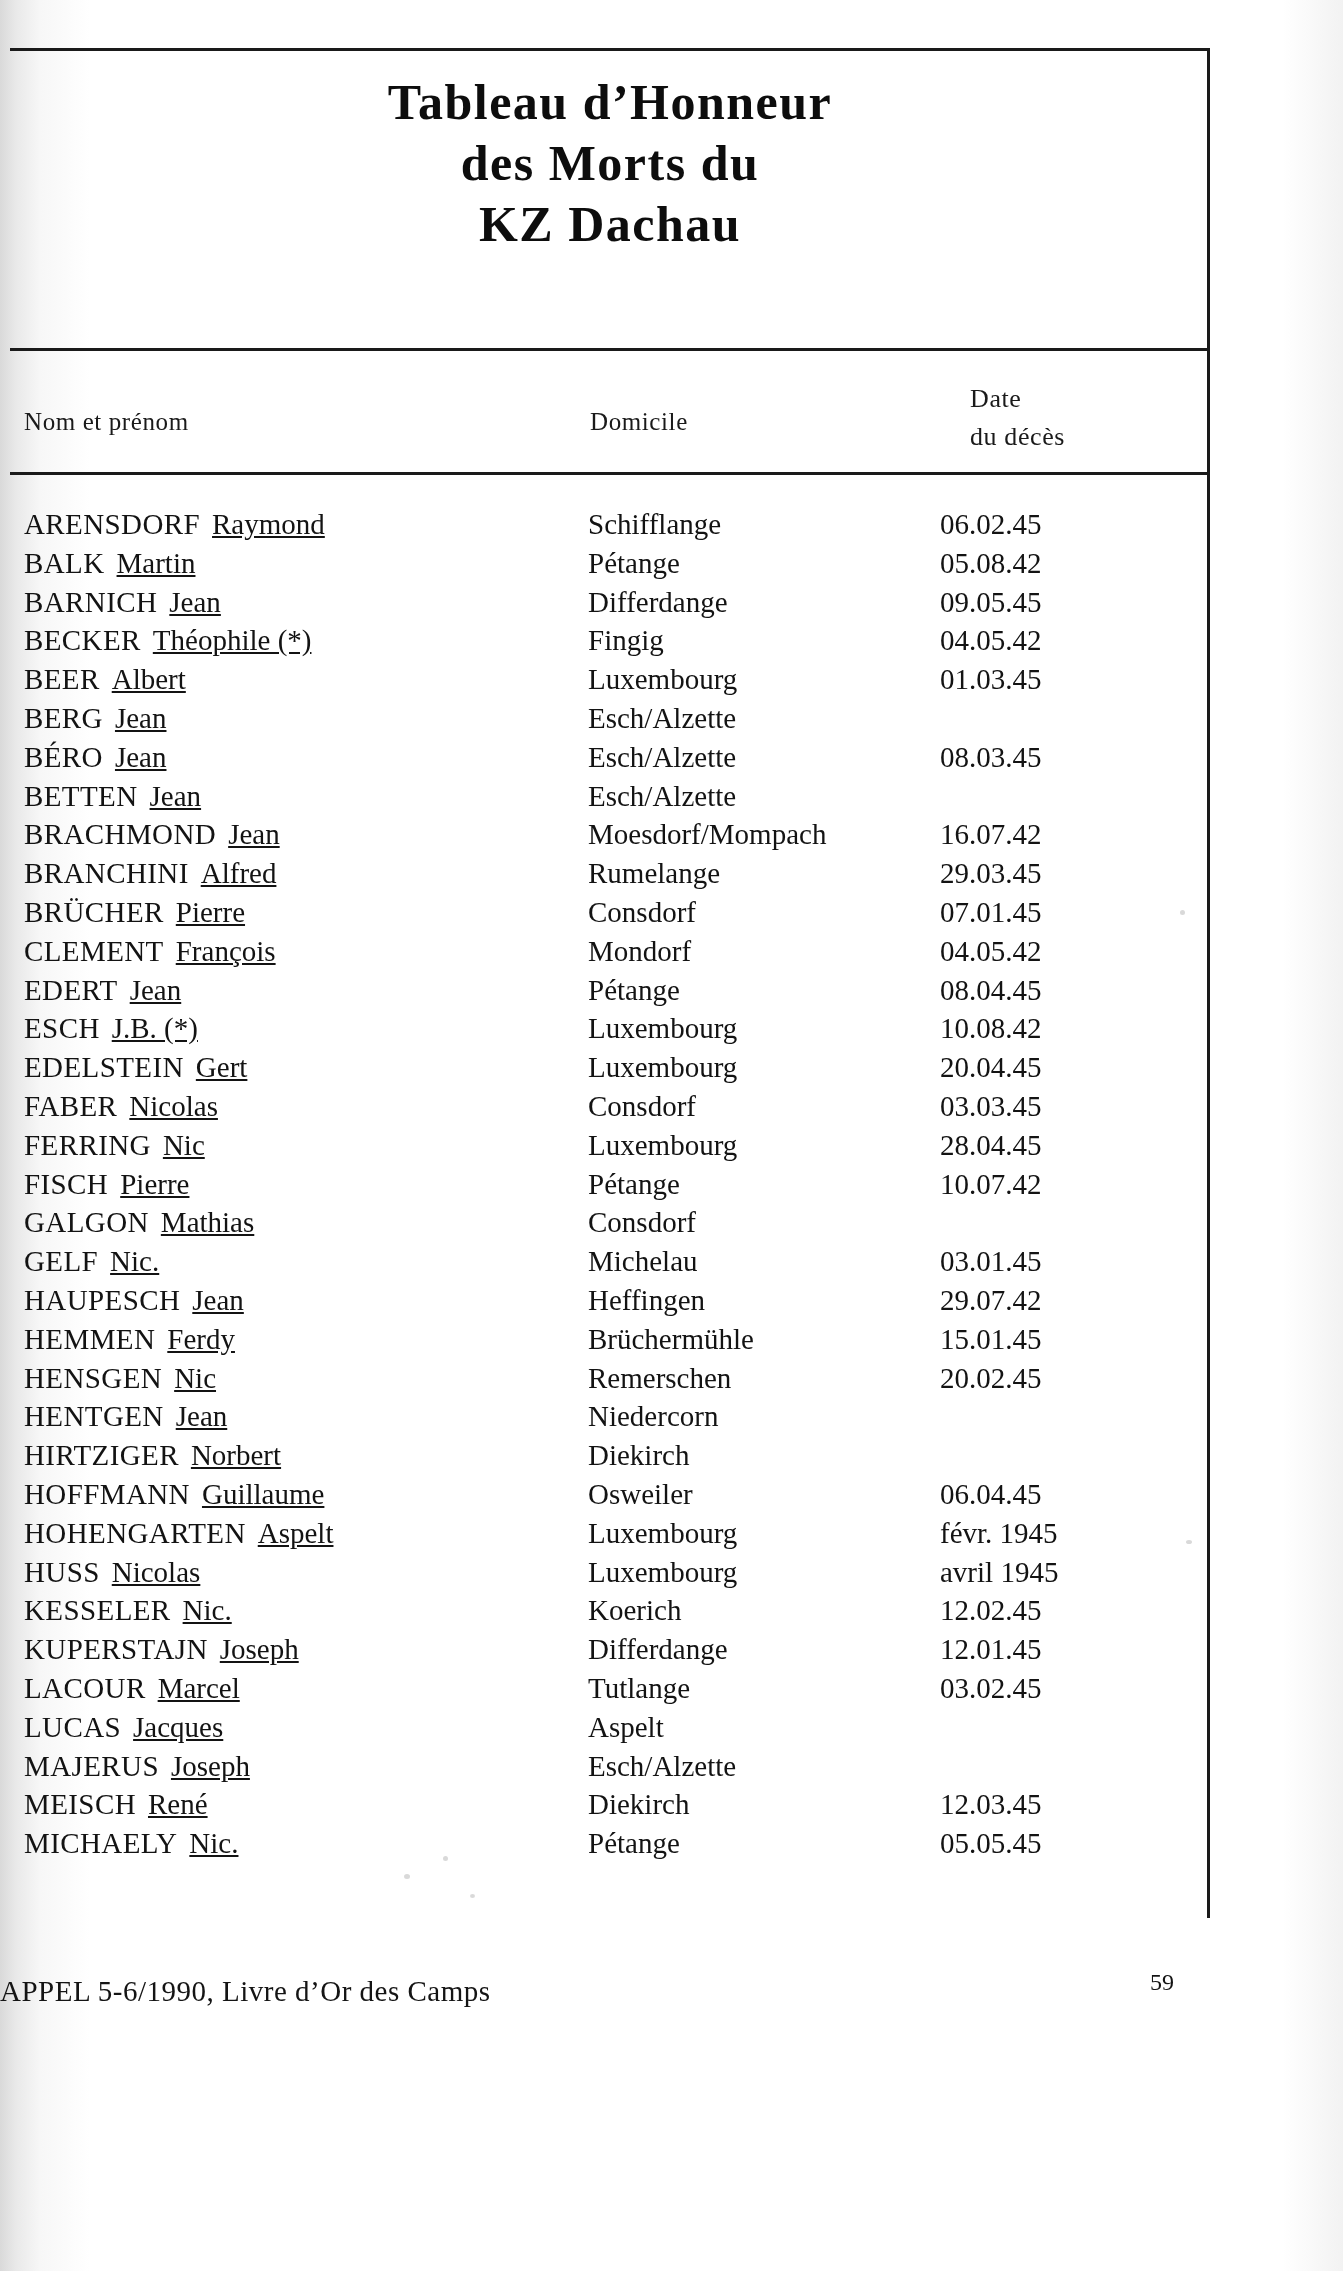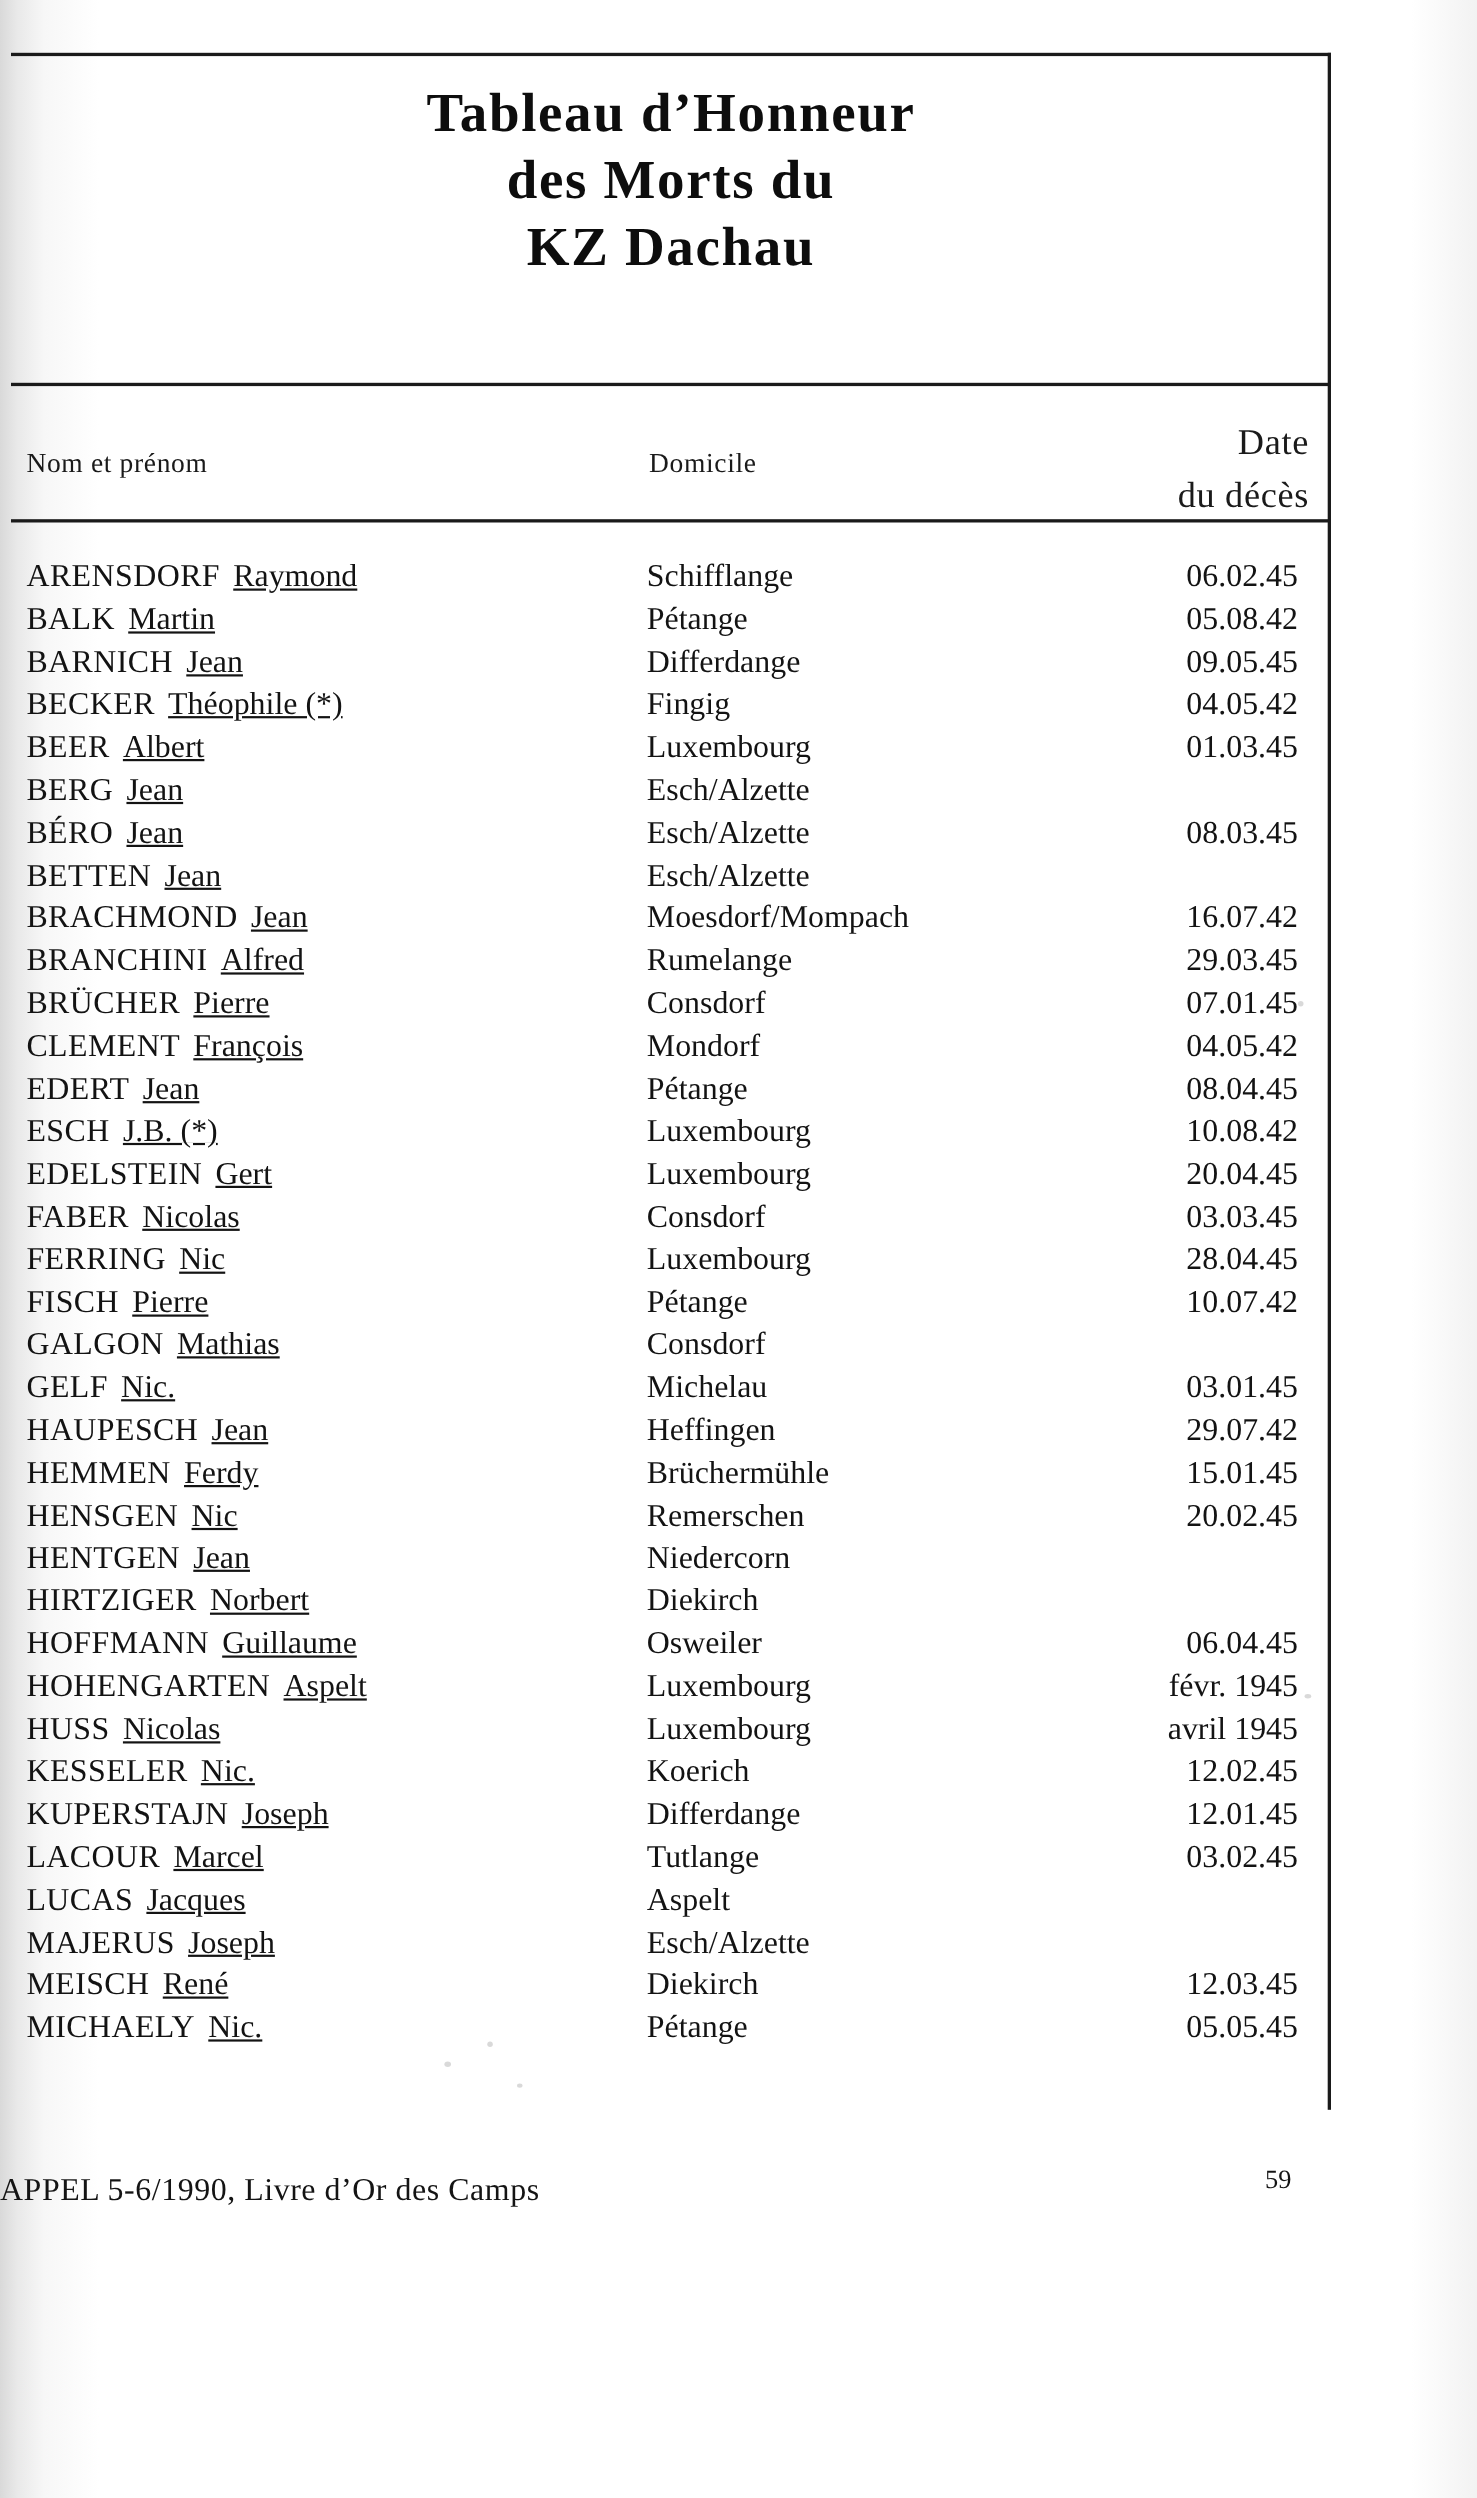--- a/index.html
+++ b/index.html
@@ -90,22 +90,22 @@
     top: 48px;
     font-size: 25px;
     letter-spacing: 0.6px;
     color: #1a1a1a;
   }
   .ch-date {
     position: absolute;
     left: 960px;
     top: 20px;
     width: 220px;
-    text-align: right;
-    font-size: 33px;
+    text-align: left;
+    font-size: 26px;
     letter-spacing: 0.6px;
     line-height: 1.45;
     color: #1a1a1a;
   }
 
   .rule-under-heads {
     position: absolute;
     left: 10px;
     top: 472px;
     width: 1200px;
@@ -141,21 +141,21 @@
   .c-dom {
     position: absolute;
     left: 578px;
     top: 0;
   }
   .c-date {
     position: absolute;
     left: 930px;
     width: 240px;
     top: 0;
-    text-align: right;
+    text-align: left;
   }
 
   .footer {
     position: absolute;
     left: 0;
     top: 1975px;
     width: 1240px;
   }
   .footer-text {
     position: absolute;

